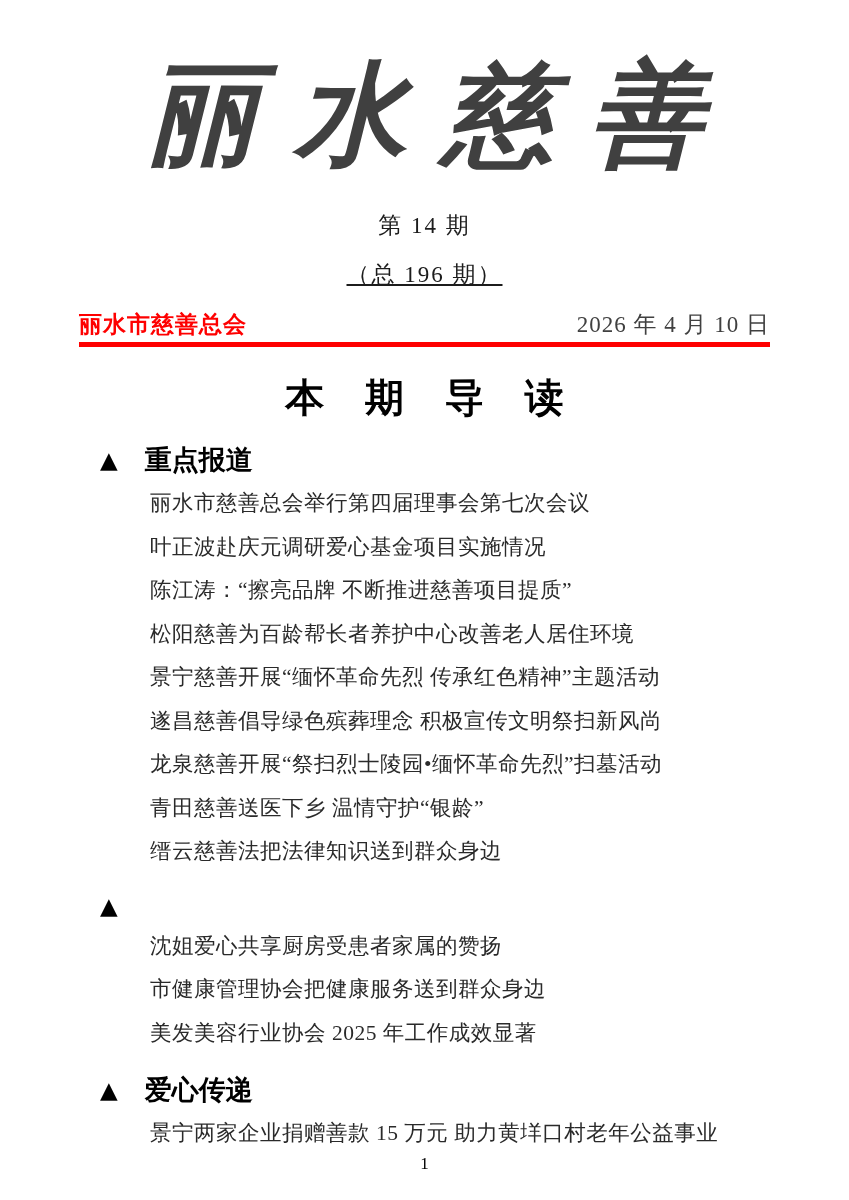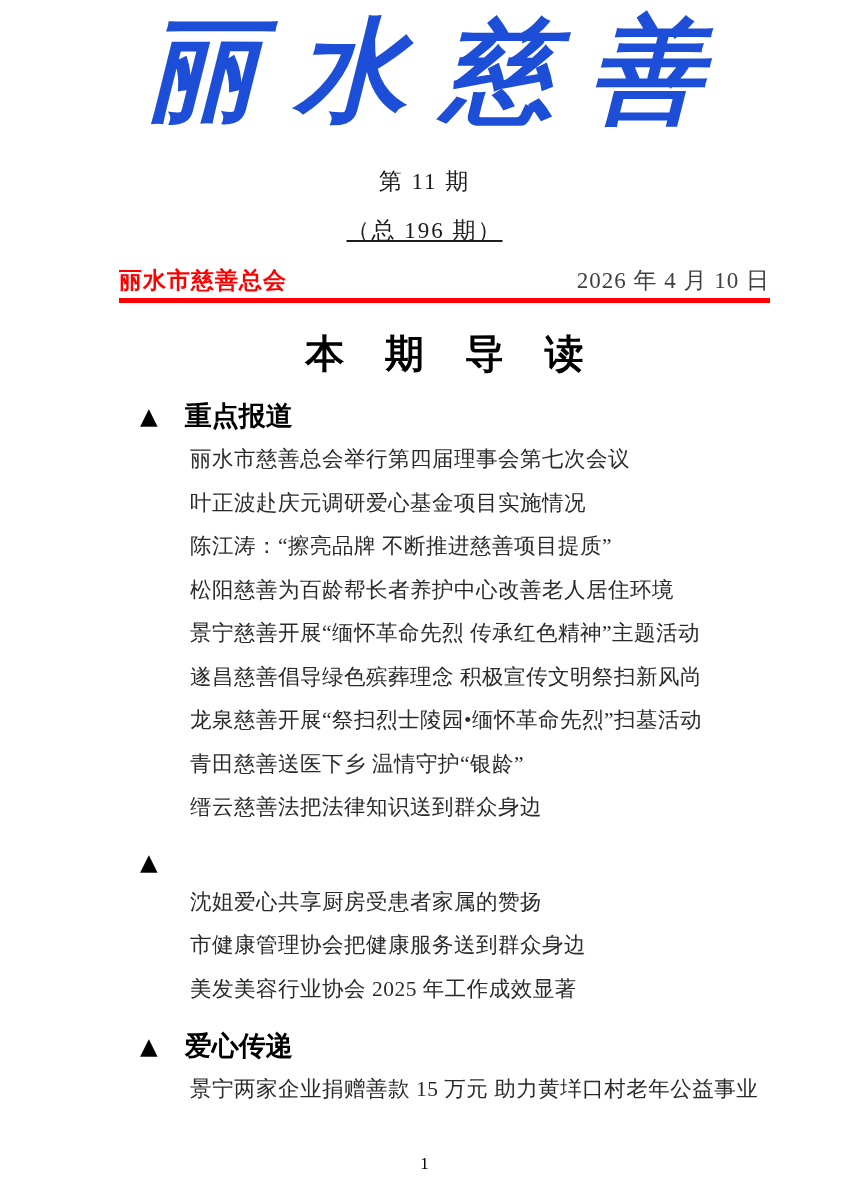--- a/index.html
+++ b/index.html
@@ -11,34 +11,34 @@
     position: relative;
     width: 849px;
     height: 1200px;
     background: #ffffff;
     font-family: "Liberation Serif", serif;
     color: #1c1c1c;
     overflow: hidden;
   }
   .content {
     padding: 0 79px;
-    margin-left: 40px;
   }
   
   .masthead {
     text-align: center;
     font-size: 112px;
     line-height: 1.25;
     font-weight: bold;
     font-style: italic;
     letter-spacing: 0.32em;
     text-indent: 0.32em; 
-    color: #1d4ed8;
+    color: #404040;
     font-family: "DejaVu Serif", serif;
     white-space: nowrap;
+    margin-top: 44px;
   }
   .issue-no {
     margin-top: 26px;
     text-align: center;
     font-size: 23px;
     color: #1c1c1c;
     letter-spacing: 2px;
   }
   .issue-total {
     margin-top: 18px;
@@ -119,21 +119,21 @@
     text-align: center;
     font-size: 17px;
     color: #000000;
   }
 </style>
 </head>
 <body>
 
 <div class="page">
   <div class="masthead">丽水慈善</div>
-  <div class="issue-no">第 11 期</div>
+  <div class="issue-no">第 14 期</div>
   <div class="issue-total">（总 196 期）</div>
 
   <div class="content">
     <div class="pub-row">
       <span class="publisher">丽水市慈善总会</span>
       <span class="pub-date">2026 年 4 月 10 日</span>
     </div>
     <div class="red-rule"></div>
 
     <div class="toc-title">本 期 导 读</div>

